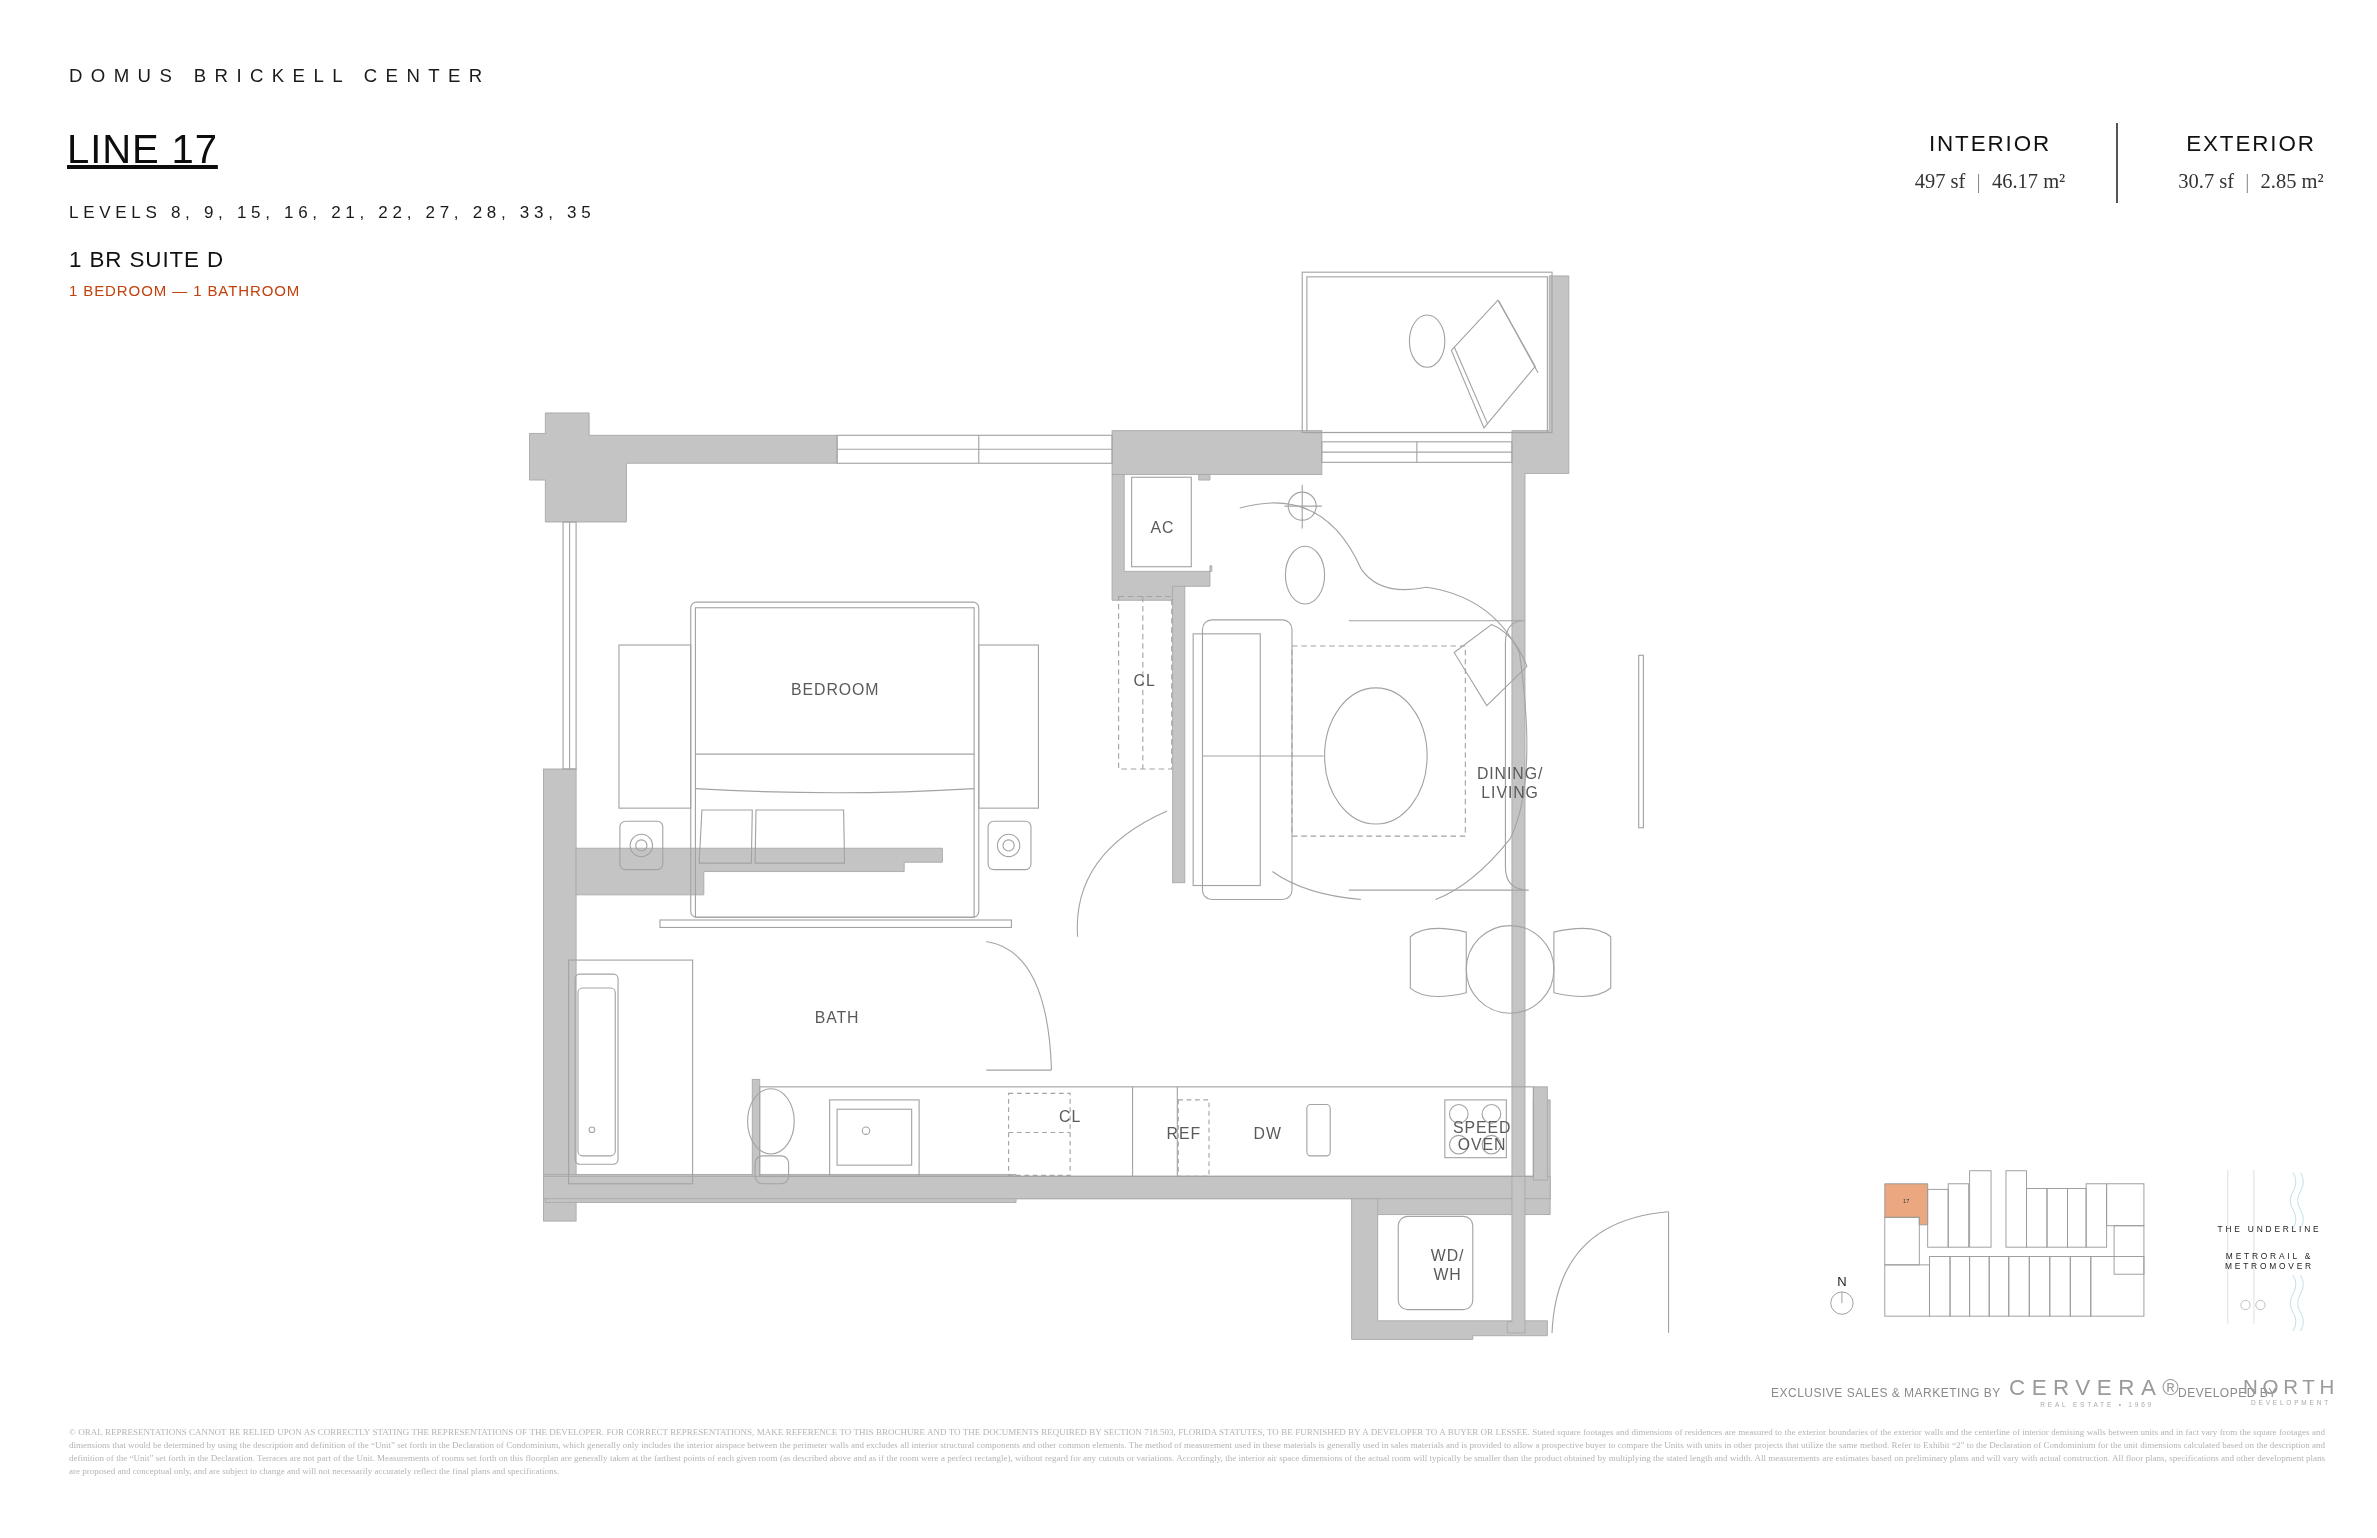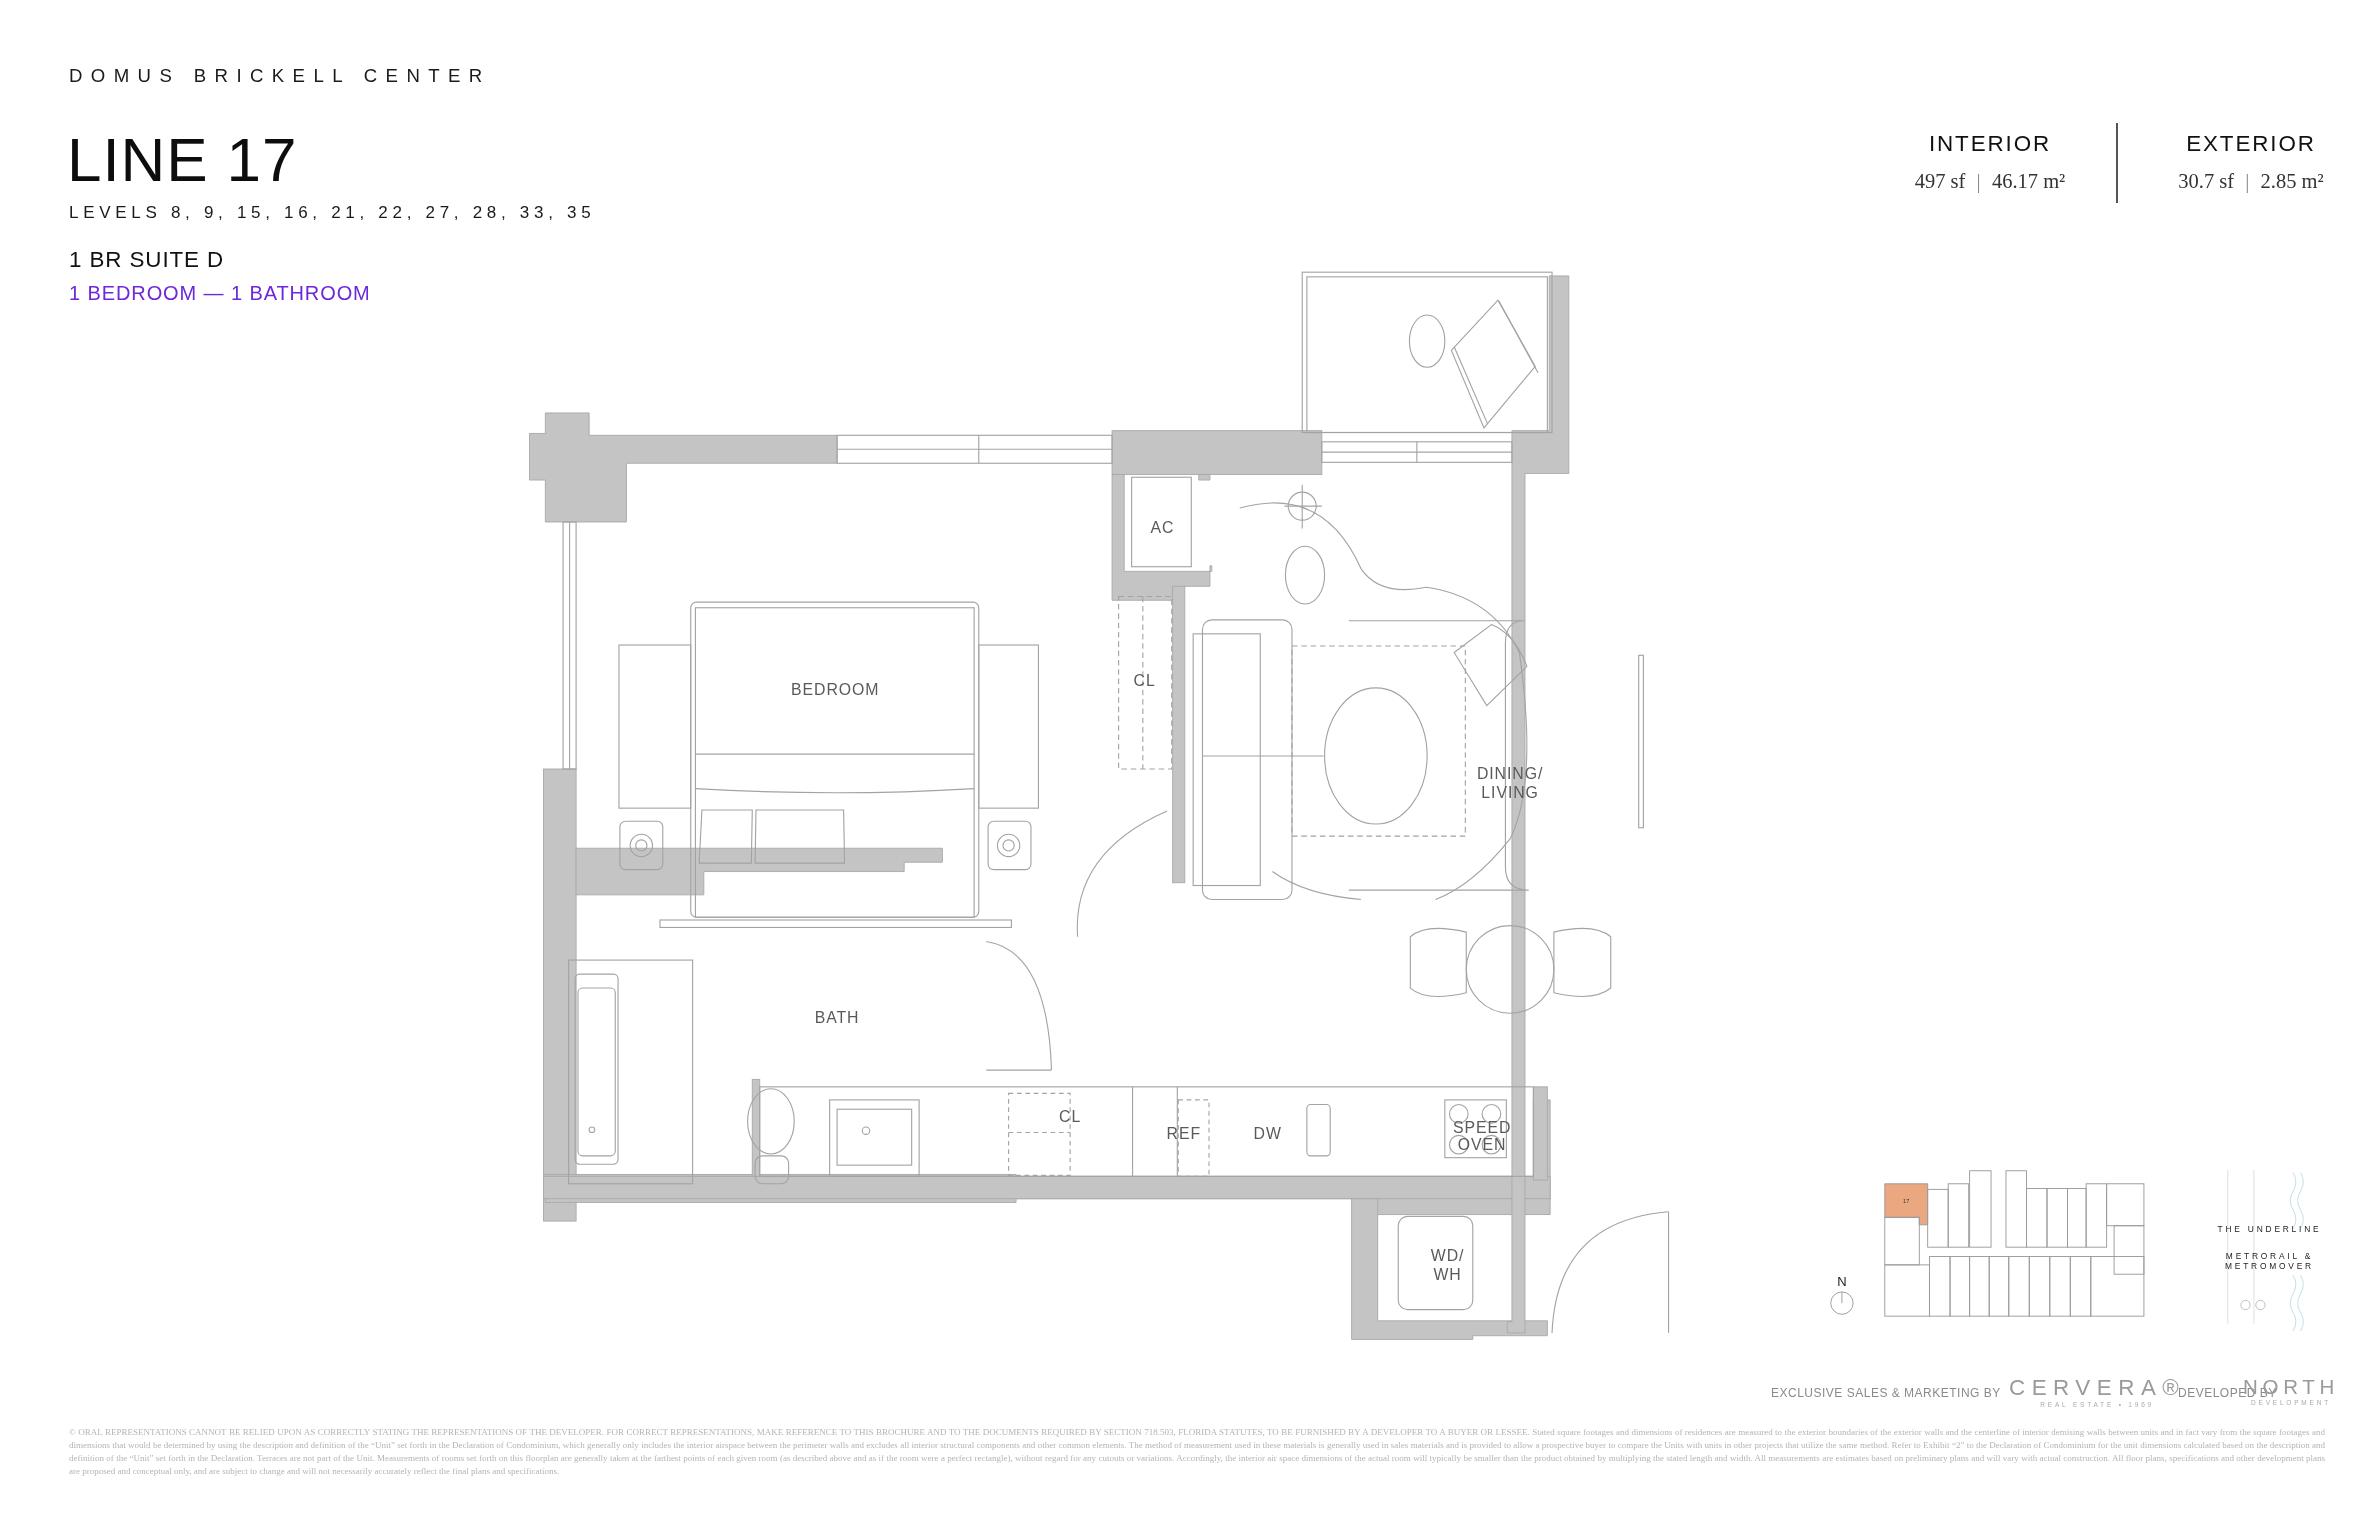--- a/index.html
+++ b/index.html
@@ -1,22 +1,22 @@
 <!DOCTYPE html>
 <html style="font-size:15px"><head>
 <meta charset="utf-8">
 <style>
   html, body { margin:0; padding:0; background:#ffffff; }
   body { width:2377px; height:1538px; position:relative; overflow:hidden; font-family:"Liberation Sans", sans-serif; color:#111; }
   .abs { position:absolute; }
   .brand { left:69px; top:65px; font-size:18.6px; letter-spacing:8.4px; color:#1a1a1a; }
-  .line-title { left:67px; top:129px; font-size:62px; letter-spacing:0.9px; color:#0d0d0d; font-weight:normal; line-height:1; }
+  .line-title { left:67px; top:129px; font-size:40px; letter-spacing:0.9px; color:#0d0d0d; font-weight:normal; line-height:1;text-decoration:underline; }
   .levels { left:69px; top:203px; font-size:17px; letter-spacing:4.7px; color:#1a1a1a; }
   .suite { left:69px; top:247px; font-size:22.4px; letter-spacing:0.9px; color:#111; }
-  .beds { left:69px; top:282px; font-size:20px; letter-spacing:0.9px; color:#6d28d9; }
+  .beds { left:69px; top:282px; font-size:15px; letter-spacing:0.9px; color:#c2410c; }
   .area-block { top:131px; text-align:center; }
   .area-head { font-size:22.4px; letter-spacing:1.9px; color:#111; }
   .area-val { margin-top:13px; font-family:"Liberation Serif", serif; font-size:20.5px; color:#333; white-space:nowrap; }
   .area-val .pipe { color:#888; margin:0 11.2px; }
   .area-divider { left:2116px; top:123px; width:1.9px; height:80px; background:#555; }
   .plan { left:0; top:0; }
   .room-label { font-family:"Liberation Sans", sans-serif; font-size:17px; fill:#5a5a5a; letter-spacing:1px; }
   .mini-label { font-family:"Liberation Sans", sans-serif; font-size:6px; fill:#333; }
   .transit { font-size:8.4px; letter-spacing:2.8px; color:#222; text-align:center; }
   .credits { top:1386px; font-size:12px; color:#8a8a8a; letter-spacing:0.5px; white-space:nowrap; }

